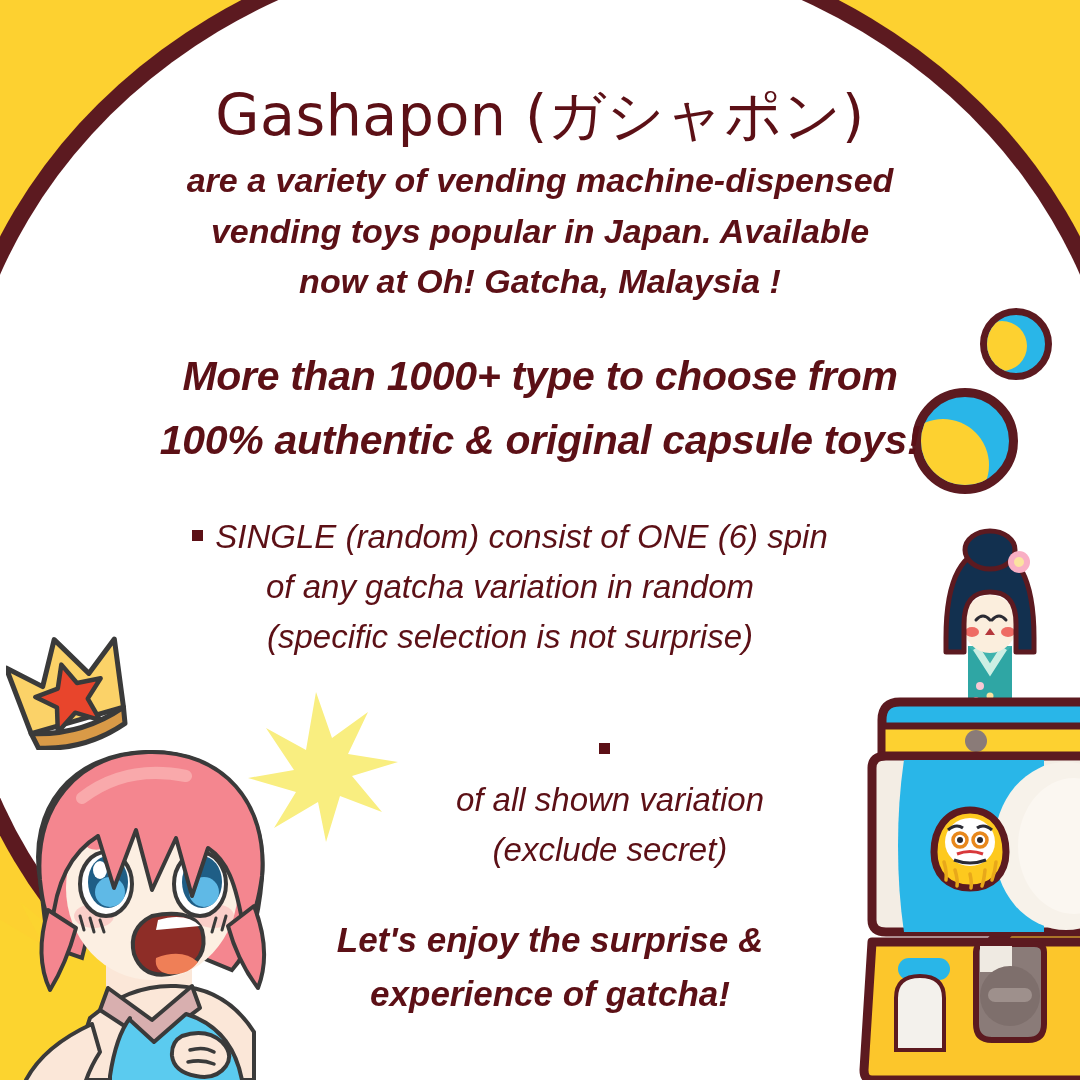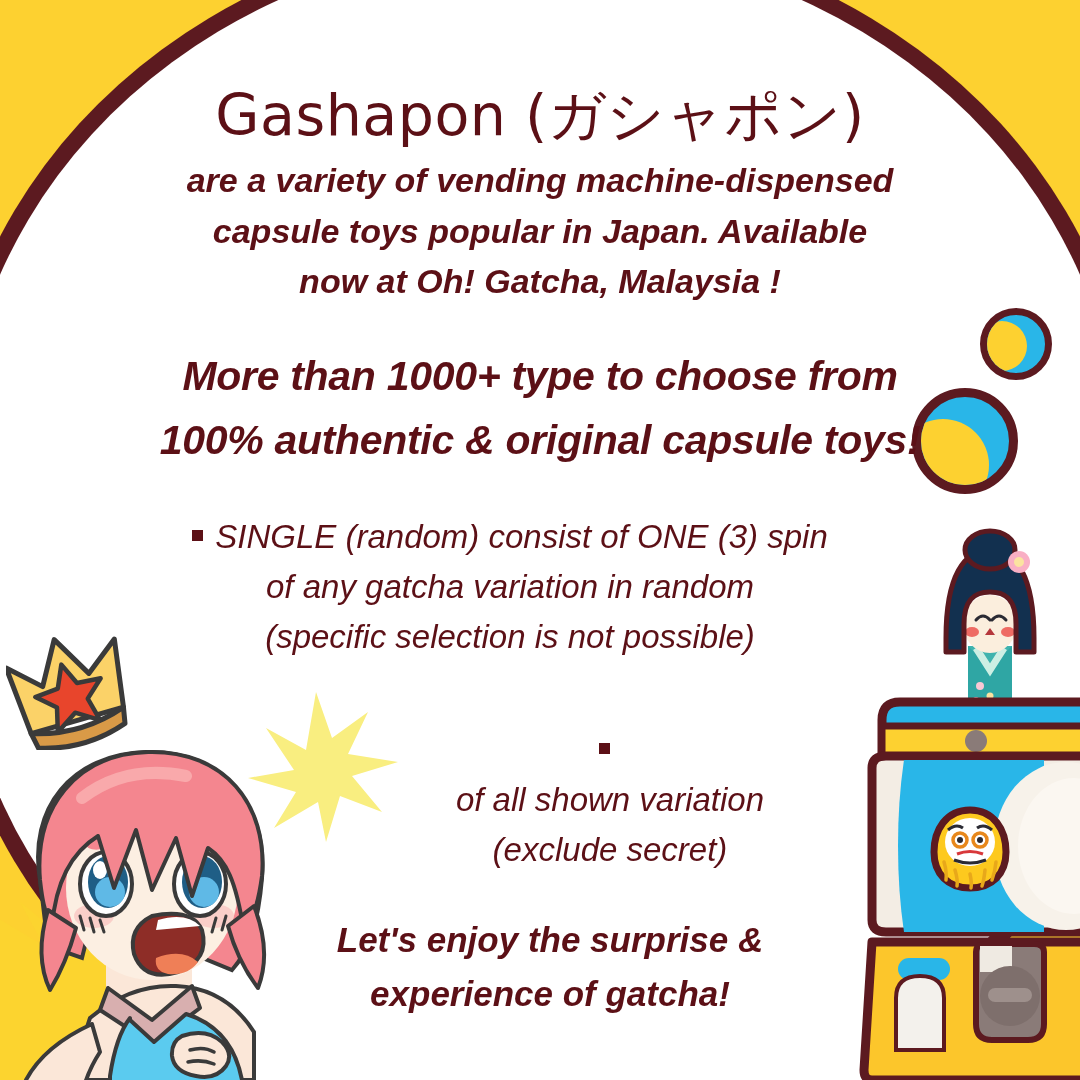--- a/index.html
+++ b/index.html
@@ -285,33 +285,33 @@
 
     <path d="M96 78 q44 -34 104 -22" fill="none" stroke="#FBB8B6" stroke-width="12" stroke-linecap="round" opacity=".7"></path>
   </svg>
 
   <div class="content">
 
     <div class="title">Gashapon (ガシャポン)</div>
 
     <div class="intro">
       <div>are a variety of vending machine-dispensed</div>
-      <div>capsule toys popular in Japan. Available</div>
+      <div>vending toys popular in Japan. Available</div>
       <div>now at Oh! Gatcha, Malaysia !</div>
     </div>
 
     <div class="headline">
       <div>More than 1000+ type to choose from</div>
       <div>100% authentic &amp; original capsule toys!</div>
     </div>
 
     <div class="block-single">
-      <div><span class="bullet"></span><span>SINGLE (random) consist of ONE (3) spin</span></div>
+      <div><span class="bullet"></span><span>SINGLE (random) consist of ONE (6) spin</span></div>
       <div>of any gatcha variation in random</div>
-      <div>(specific selection is not possible)</div>
+      <div>(specific selection is not surprise)</div>
     </div>
 
     <div class="block-complete">
       <div><span class="bullet"></span></div>
       <div>of all shown variation</div>
       <div>(exclude secret)</div>
     </div>
 
     <div class="closing">
       <div>Let's enjoy the surprise &amp;</div>

